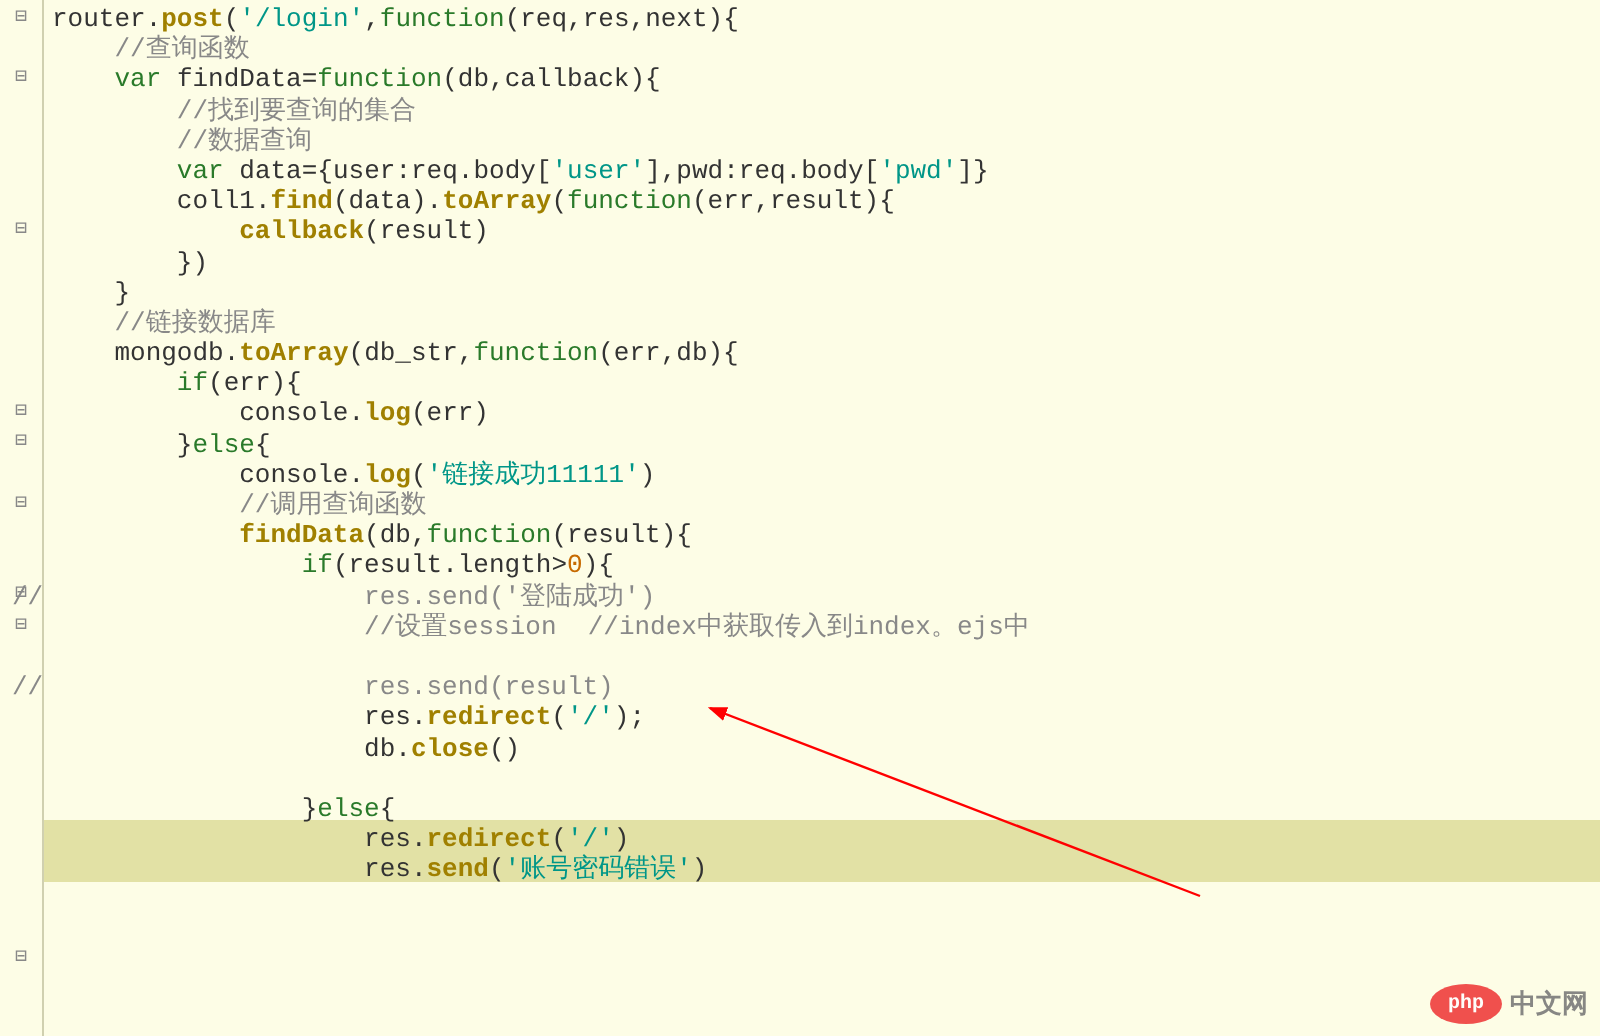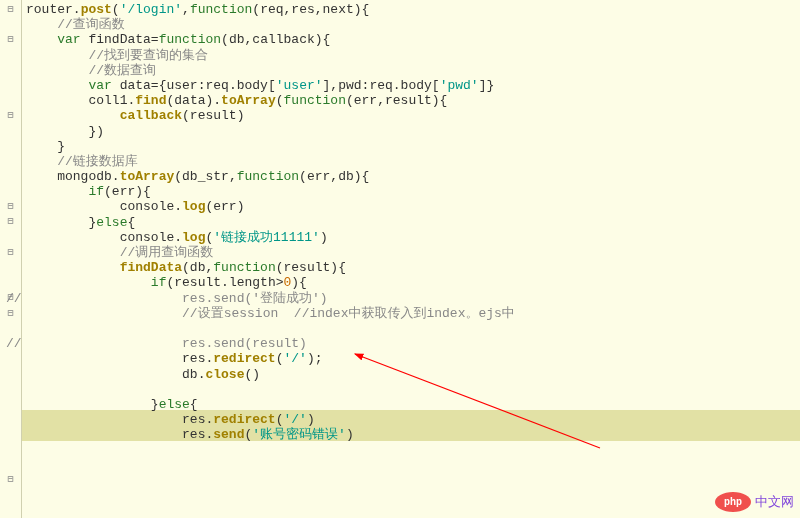--- a/index.html
+++ b/index.html
@@ -91,22 +91,22 @@
     color: #fff;
     font-size: 10px;
     display: flex;
     align-items: center;
     justify-content: center;
     font-weight: bold;
   }
   .wm-text {
     font-family: sans-serif;
     font-size: 13px;
-    color: #6d28d9;
-    font-weight: normal;
+    color: #737373;
+    font-weight: bold;
   }
 </style>
 </head>
 <body>
 
 <div class="editor">
   <div class="gutter" id="gutter">
       <div class="gutter-line"><span class="fold">⊟</span></div>
       <div class="gutter-line"></div>
       <div class="gutter-line"><span class="fold">⊟</span></div>

